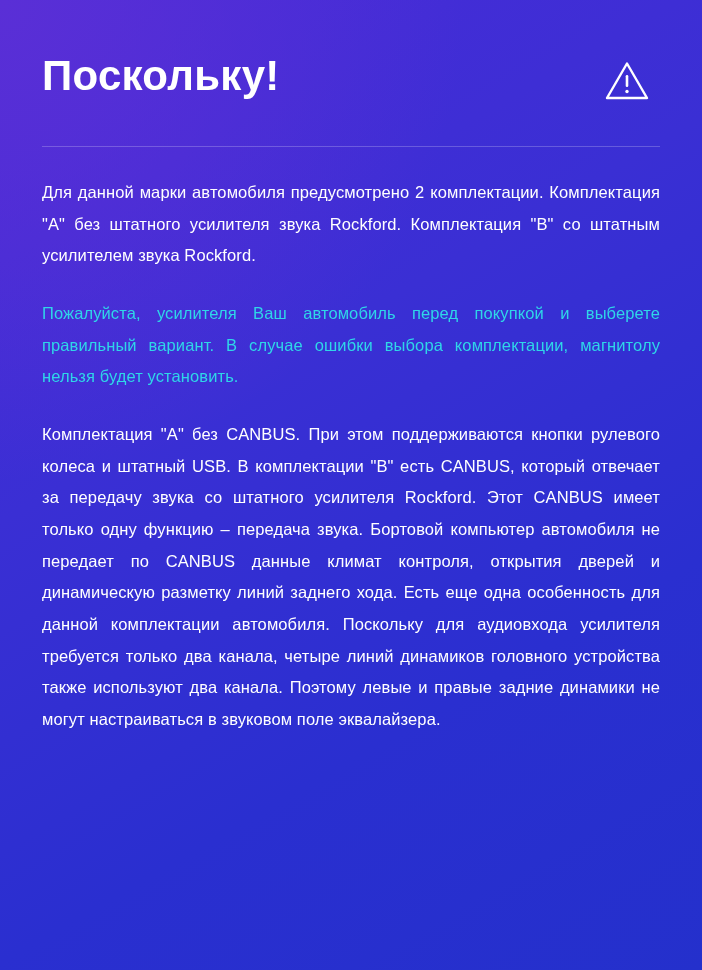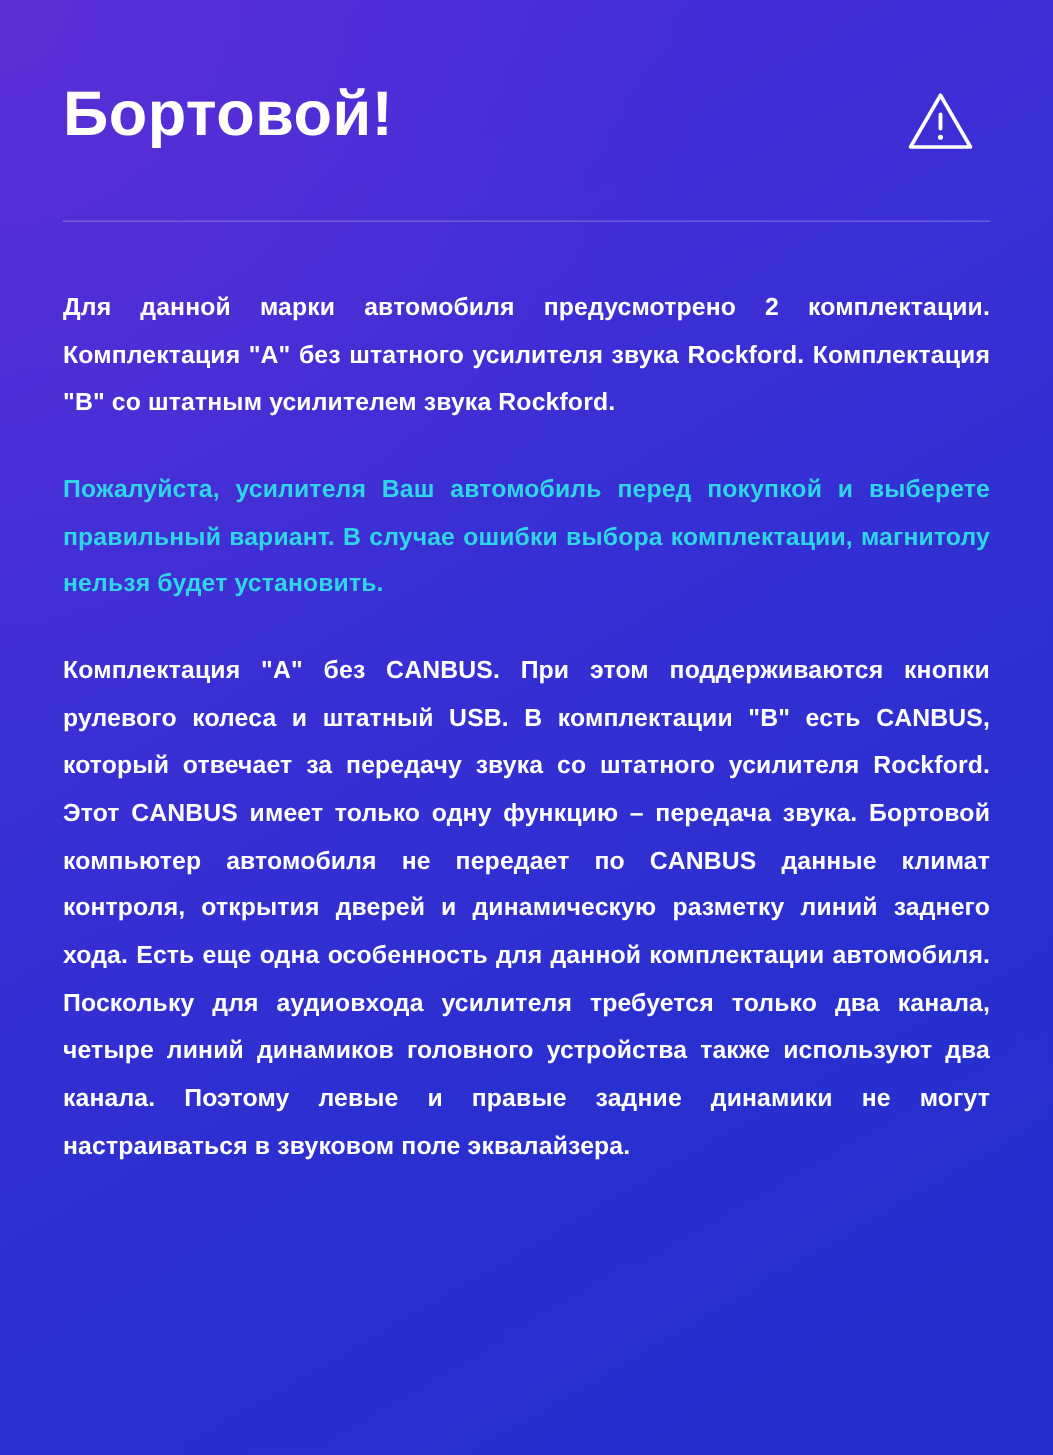--- a/index.html
+++ b/index.html
@@ -41,22 +41,21 @@
     margin-top: 6px;
     margin-right: 10px;
   }
   .divider {
     margin-top: 40px;
     height: 1px;
     background: rgba(255,255,255,0.22);
     width: 100%;
   }
   .content {
-    margin-top: 42px;
-    font-weight: bold;
+    margin-top: 30px;
   }
   .para {
     color: #ffffff;
     font-size: 16.5px;
     line-height: 1.92;
     text-align: justify;
     margin: 0 0 26px 0;
     letter-spacing: 0.1px;
   }
   .para.highlight {
@@ -65,21 +64,21 @@
   .para.last {
     margin-bottom: 0;
   }
 </style>
 </head>
 <body>
 
 <div class="page">
 
   <div class="header">
-    <h1 class="title">Бортовой!</h1>
+    <h1 class="title">Поскольку!</h1>
     <span class="warn-icon">
       <svg width="46" height="42" viewBox="0 0 46 42" fill="none" xmlns="http://www.w3.org/2000/svg">
         <path d="M23 3.5 L43 38 L3 38 Z" stroke="#ffffff" stroke-width="2.4" stroke-linejoin="round" fill="none"></path>
         <rect x="21.7" y="15" width="2.6" height="12" rx="1.3" fill="#ffffff"></rect>
         <circle cx="23" cy="31.5" r="1.7" fill="#ffffff"></circle>
       </svg>
     </span>
   </div>
 
   <div class="divider"></div>

